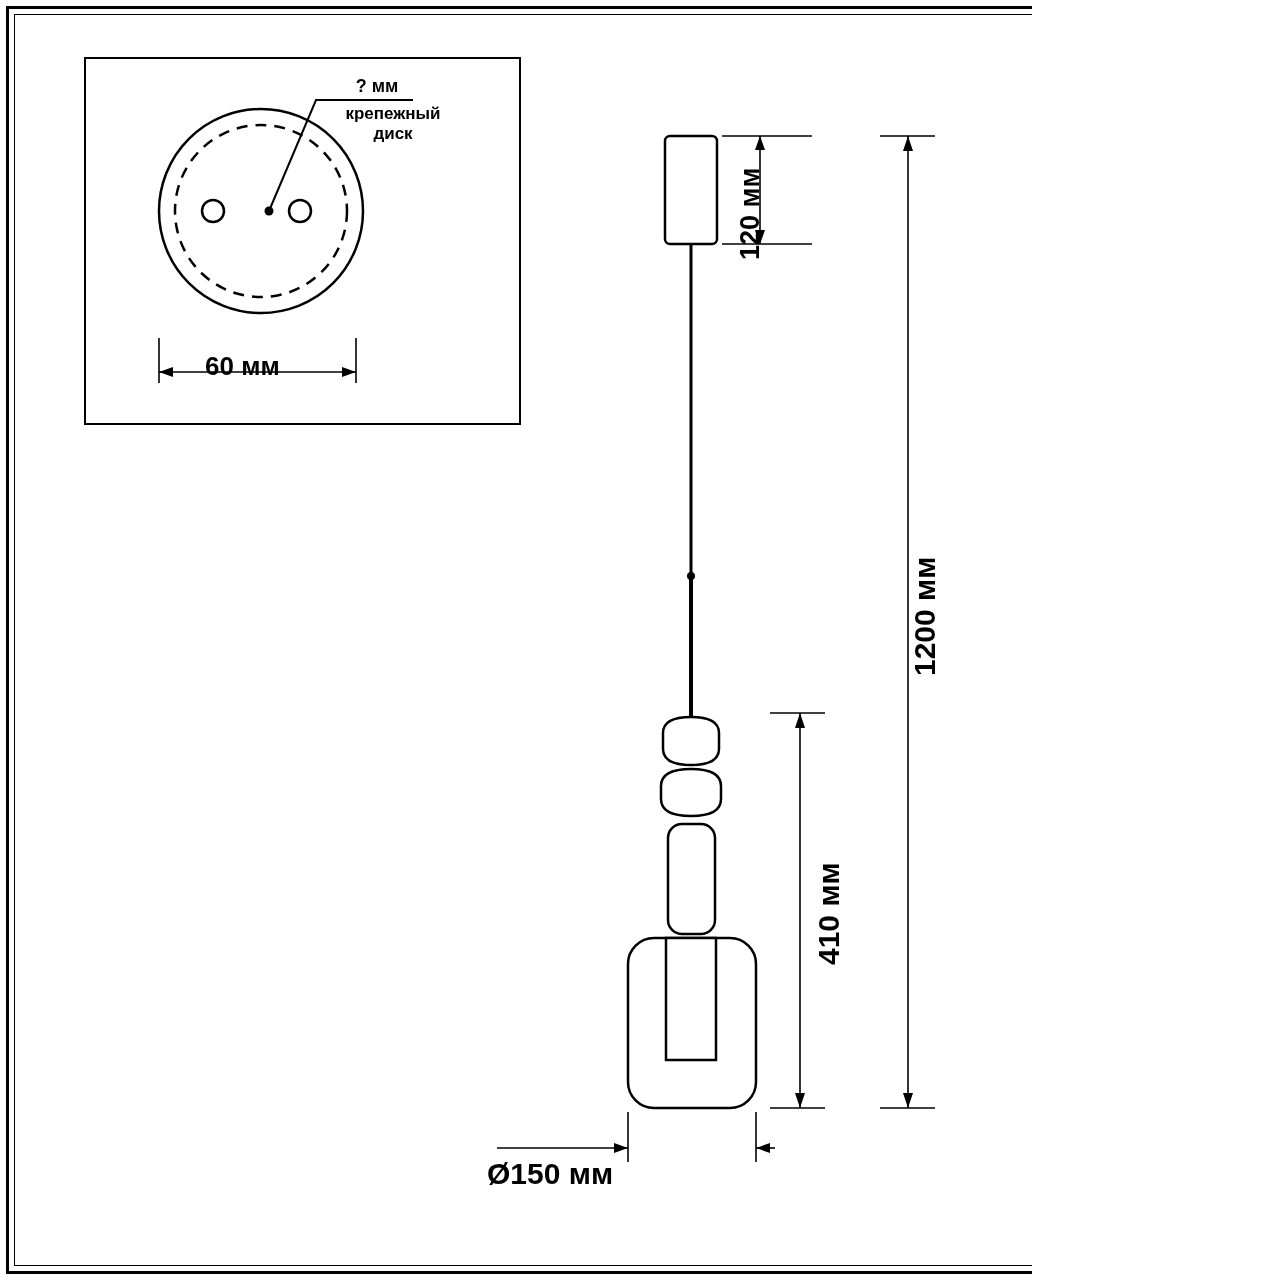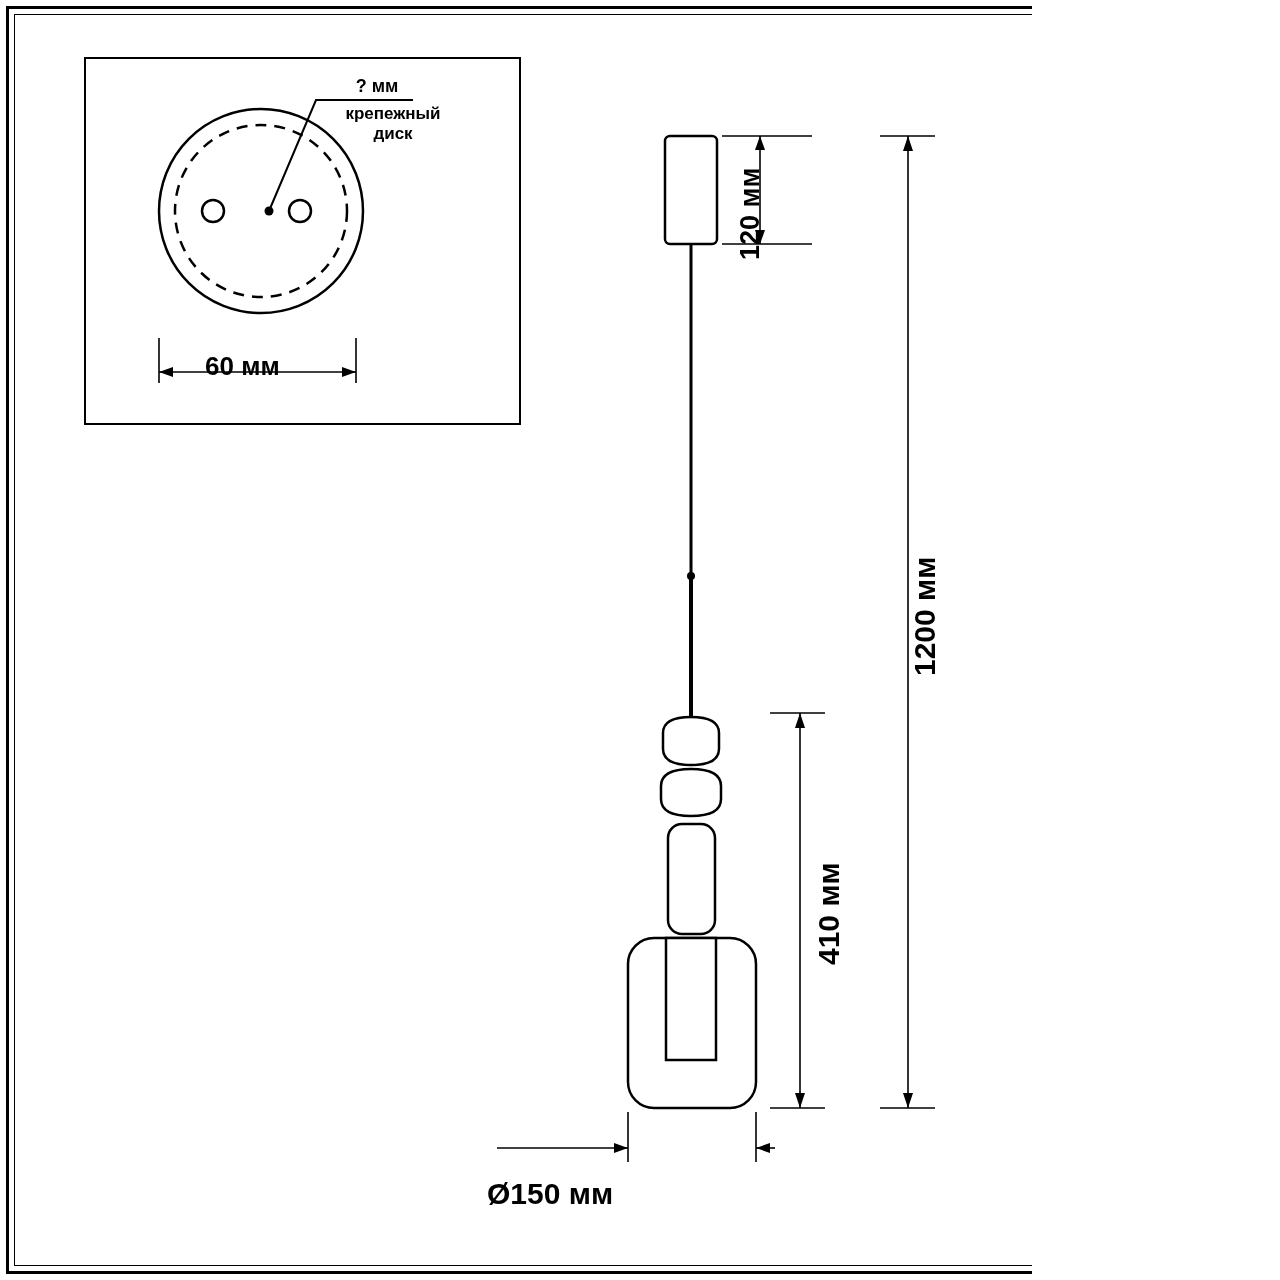--- a/index.html
+++ b/index.html
@@ -113,21 +113,20 @@
     transform-origin: center;
     height: 120px;
   }
   .lbl-150 {
     left: 487px;
     top: 1157px;
     font-size: 30px;
     font-weight: bold;
     width: 160px;
     text-align: left;
-    margin-top: 20px;
   }
 </style>
 </head>
 <body>
 
 <div class="page">
 
   <div class="frame-outer"></div>
   <div class="frame-inner"></div>
   <div class="inset-box"></div>

